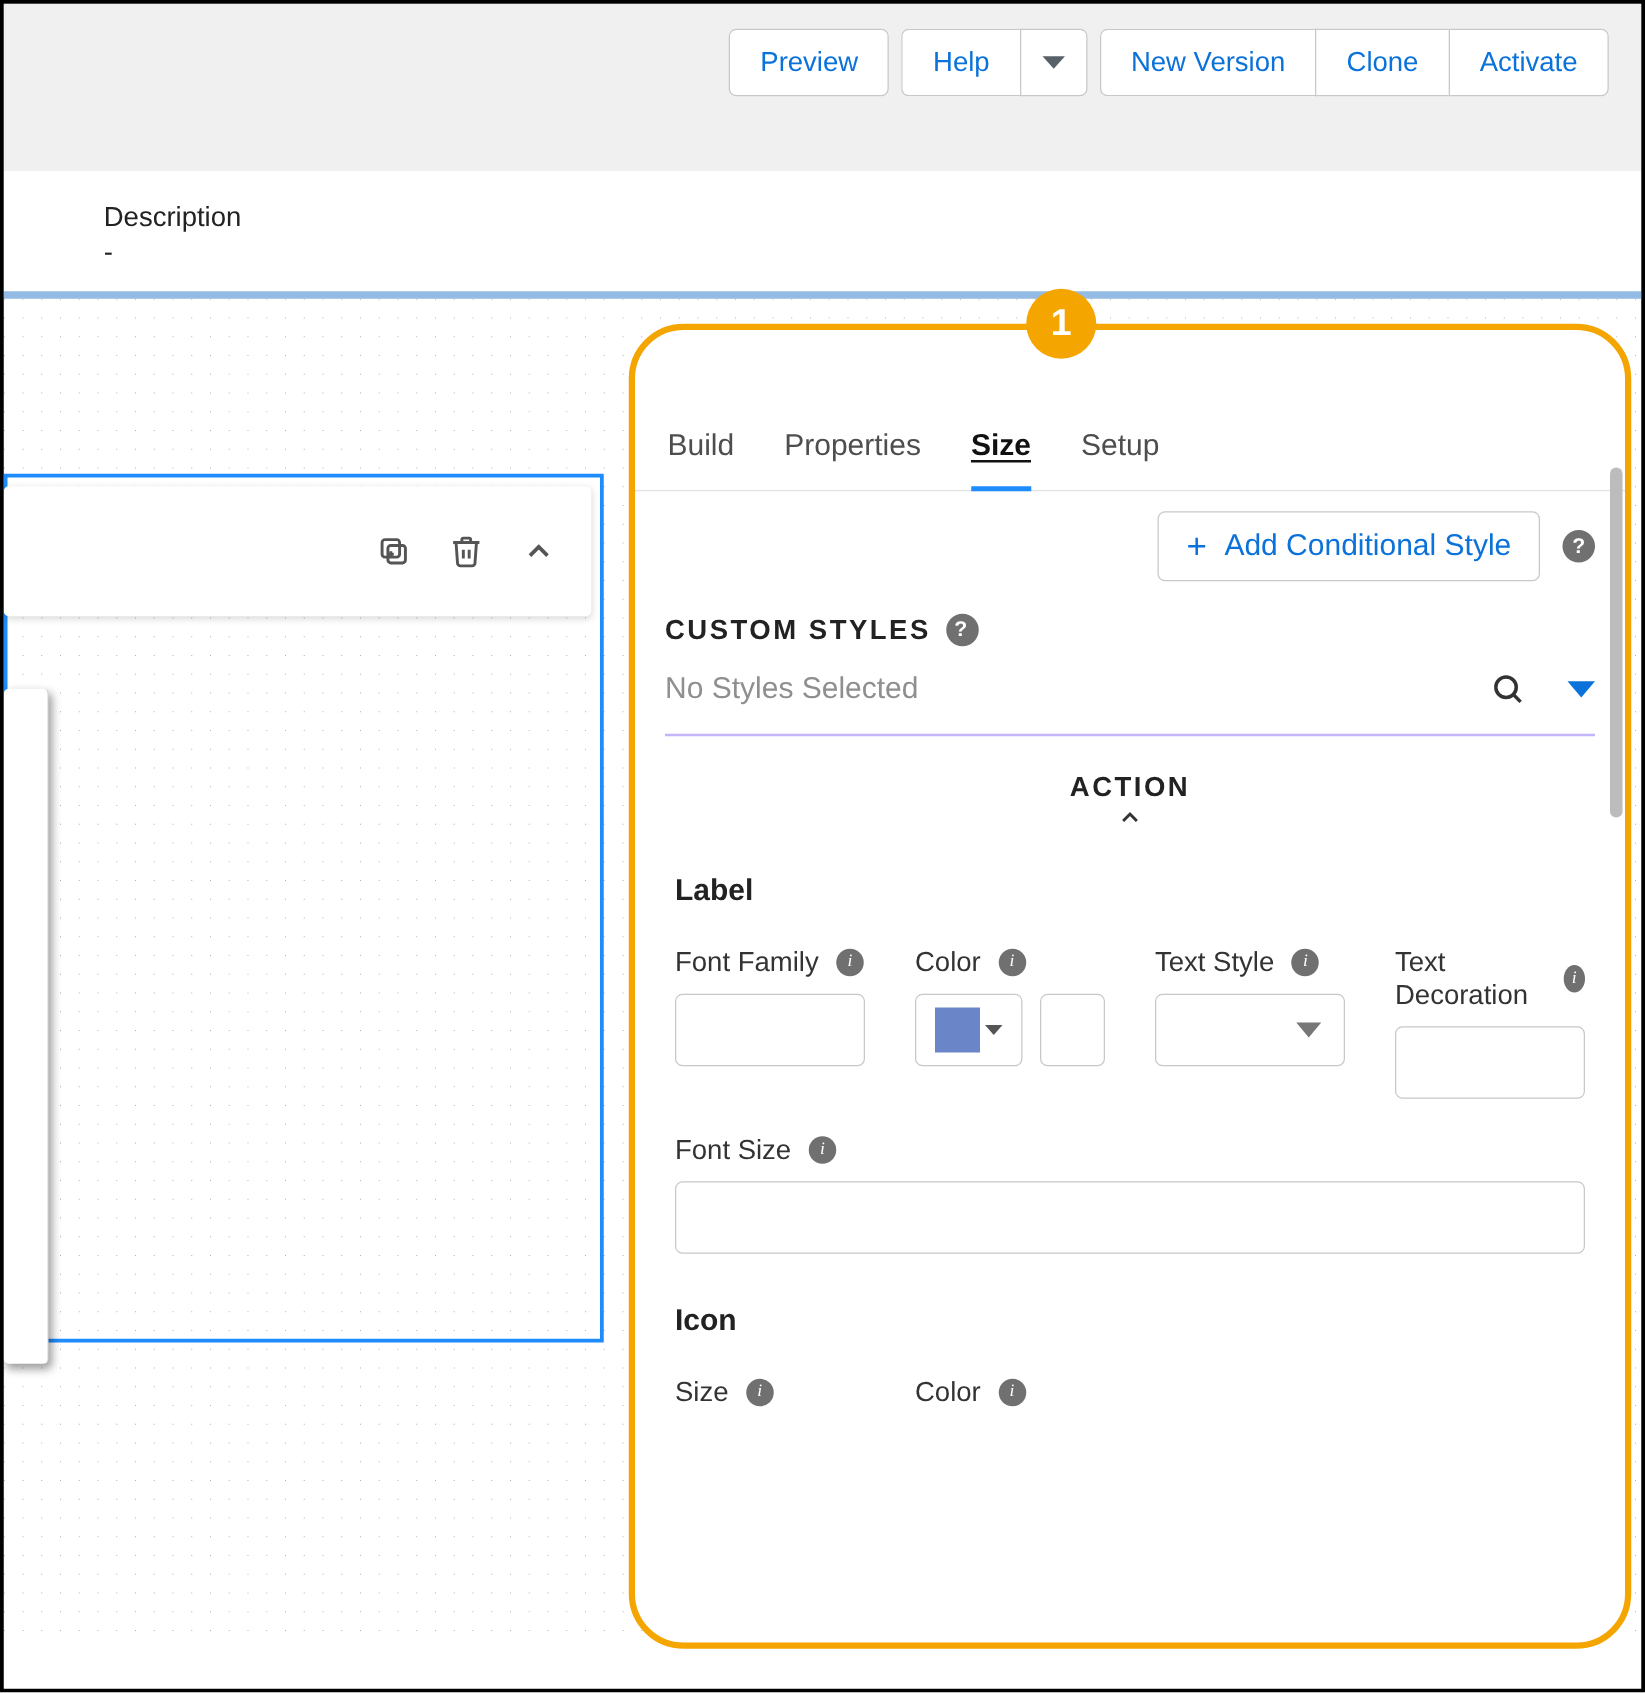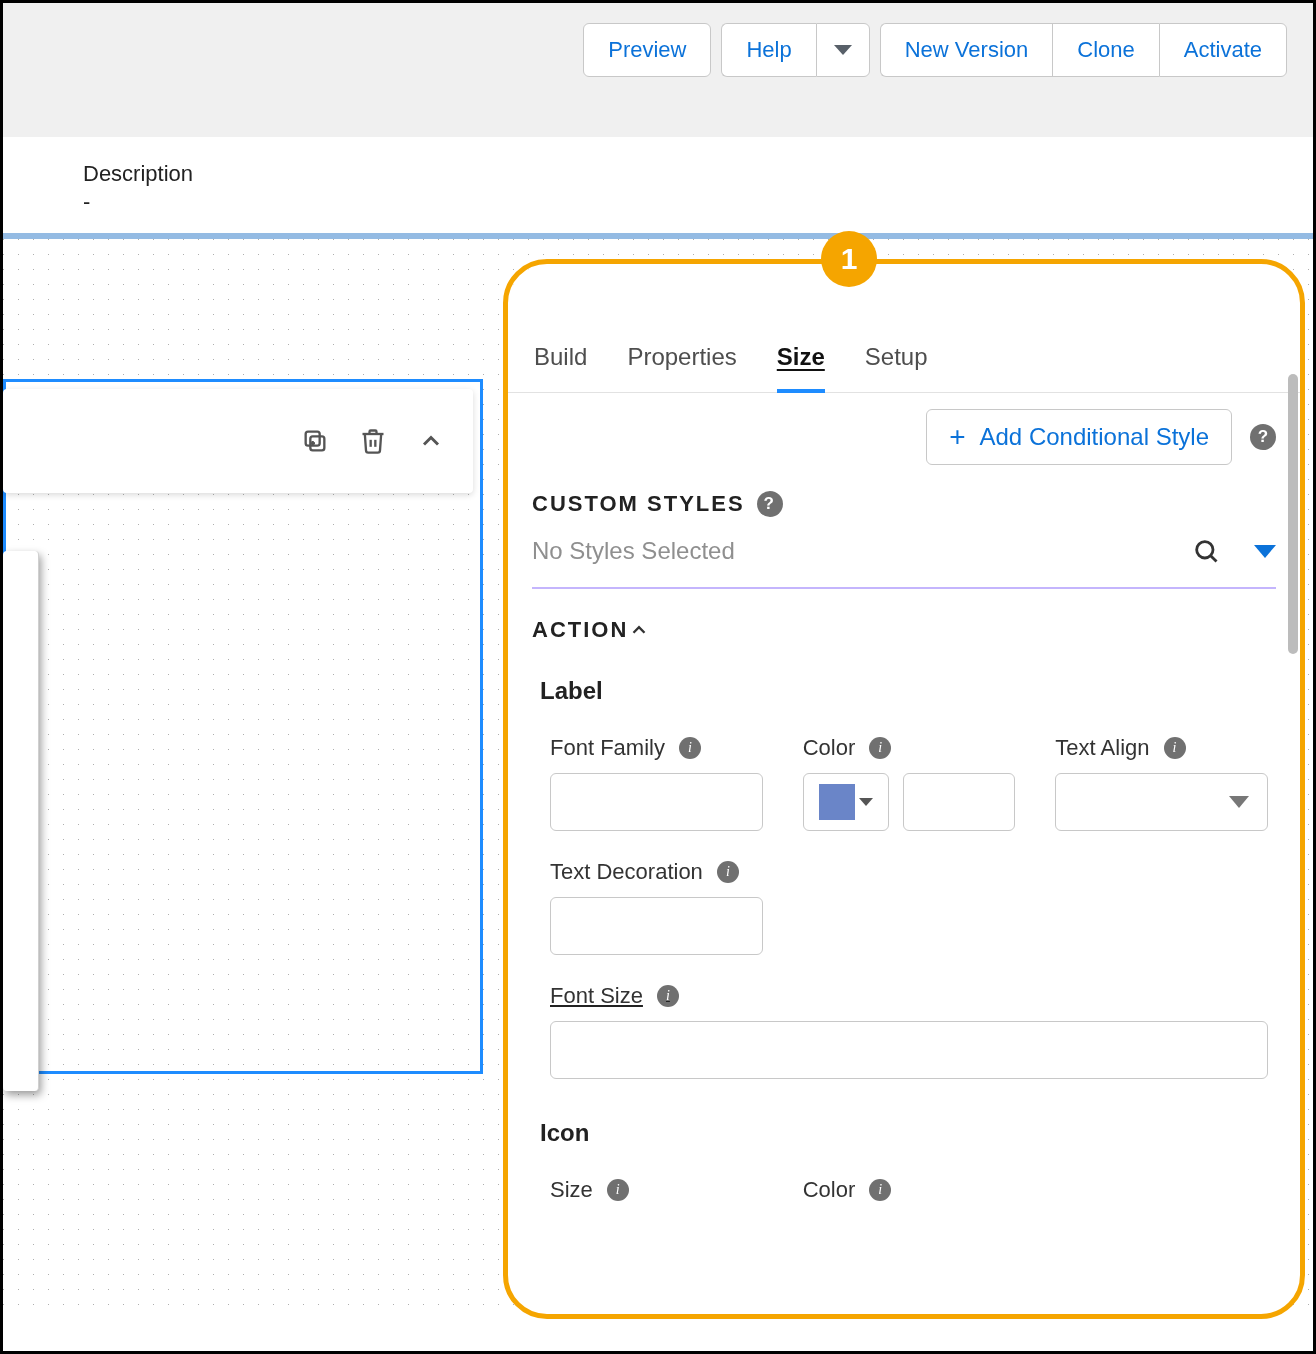--- a/index.html
+++ b/index.html
@@ -235,39 +235,39 @@
   .search-icon svg { width: 28px; height: 28px; display: block; }
   .dropdown-caret {
     width: 0; height: 0;
     border-left: 11px solid transparent;
     border-right: 11px solid transparent;
     border-top: 13px solid #0b72d9;
   }
 
   .section-header {
     display: flex;
-    justify-content: flex-start;
+    justify-content: flex-end;
     align-items: center;
     font-size: 22px;
     font-weight: 700;
     letter-spacing: 2px;
     margin-bottom: 34px;
+    flex-direction: column;
   }
   .chevron-up svg { width: 22px; height: 22px; display: block; }
 
   .group-title { font-size: 24px; font-weight: 700; margin: 0 0 30px 8px; }
 
   .form-grid {
     display: grid;
-    grid-template-columns: 1fr 1fr 1fr;
+    grid-template-columns: 1fr 1fr 1fr 1fr;
     gap: 28px 40px;
     padding: 0 8px;
-    margin-left: 10px;
-  }
-  .form-grid .full { grid-column: 1 / -1; text-decoration: underline; }
+  }
+  .form-grid .full { grid-column: 1 / -1; }
   .field-label {
     font-size: 22px;
     color: #333;
     display: flex;
     align-items: center;
     gap: 14px;
     margin-bottom: 12px;
   }
   .info-badge {
     width: 22px; height: 22px;
@@ -451,21 +451,21 @@
               <div class="color-row">
                 <div class="color-swatch">
                   <div class="swatch-box"></div>
                   <div class="swatch-caret"></div>
                 </div>
                 <div class="input" style="flex:1"></div>
               </div>
             </div>
             <div>
               <div class="field-label">
-                <span>Text Align</span>
+                <span>Text Style</span>
                 <span class="info-badge">i</span>
               </div>
               <div class="select">
                 <span class="sel-caret"></span>
               </div>
             </div>
             <div>
               <div class="field-label">
                 <span>Text Decoration</span>
                 <span class="info-badge">i</span>

